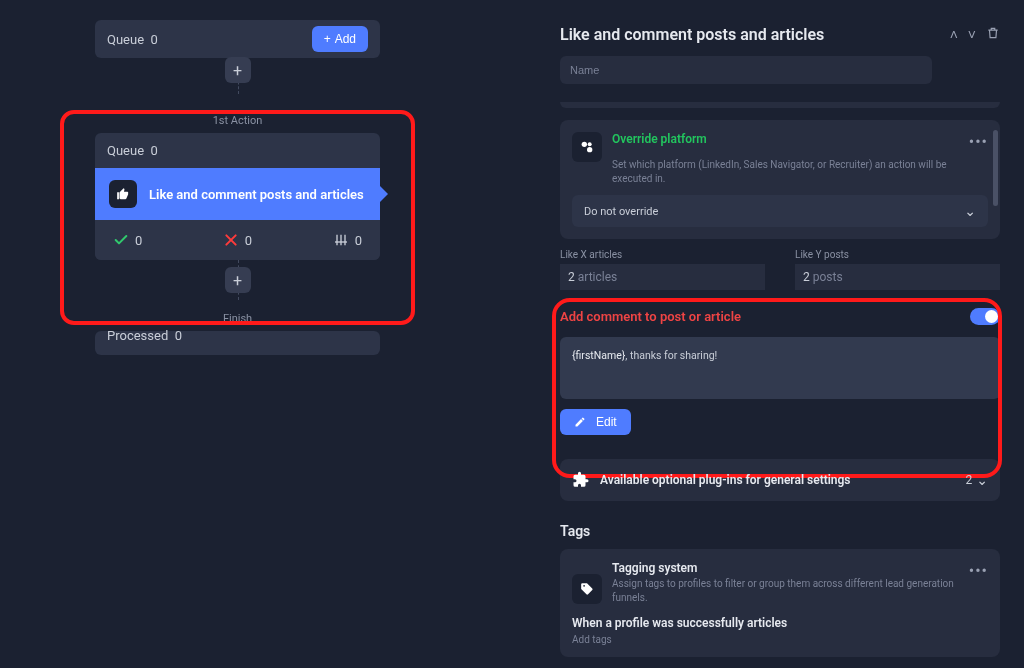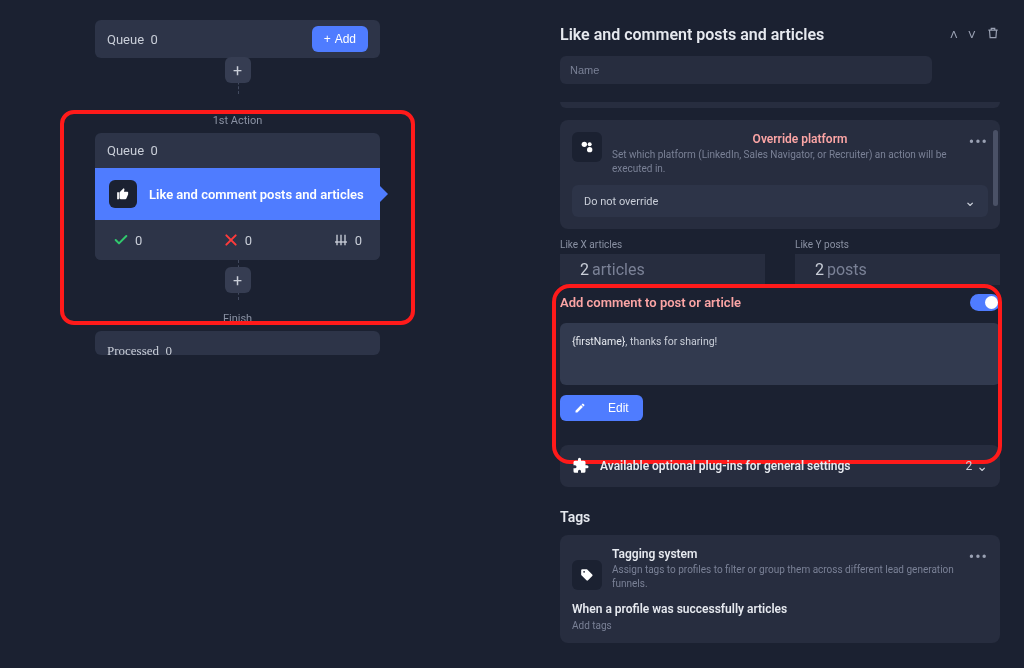--- a/index.html
+++ b/index.html
@@ -136,22 +136,21 @@
     top: 90px;
     width: 355px;
     height: 215px;
     pointer-events: none;
   }
   .processed-card {
     padding: 12px;
     font-size: 13px;
     height: 22px;
     display: flex;
-    align-items: flex-start;
-    font-family: Liberation Serif, serif;
+    align-items: flex-end;
   }
 
   
   .panel {
     position: absolute;
     left: 560px;
     top: 25px;
     width: 440px;
   }
   .panel-header {
@@ -200,21 +199,21 @@
     width: 30px; height: 30px;
     background: #1b2131;
     border-radius: 6px;
     display: flex;
     align-items: center;
     justify-content: center;
     color: #fff;
     flex-shrink: 0;
     font-size: 13px;
   }
-  .override-text h4 { font-size: 12px; color: #fca5a5; font-weight: 600; margin-bottom: 2px; text-align: center; }
+  .override-text h4 { font-size: 12px; color: #22c55e; font-weight: 600; margin-bottom: 12px; }
   .override-text p { font-size: 10px; color: #7a8196; line-height: 1.35; }
   .more-dots {
     position: absolute;
     right: 0; top: 0;
     color: #9aa1b3;
     font-size: 16px;
     cursor: pointer;
     letter-spacing: 1px;
   }
   .select-bar {
@@ -228,29 +227,29 @@
     font-size: 11px;
     color: #c9ced8;
     cursor: pointer;
     gap: 32px;
   }
   .chev { font-size: 14px; }
 
   .two-col {
     display: flex;
     gap: 30px;
-    margin-bottom: 9px;
+    margin-bottom: 18px;
   }
   .two-col > div { flex: 1; }
   .two-col label { font-size: 10px; color: #8a91a3; display: block; margin-bottom: 4px; }
   .mini-input {
     background: #272d3f;
     border-radius: 0;
-    padding: 6px 20px;
-    font-size: 16px;
+    padding: 6px 8px;
+    font-size: 12px;
     color: #c9ced8;
   }
   .mini-input span.dim { color: #7a8196; margin-left: 3px; }
 
   .highlight-right-wrap { position: relative; }
   .highlight-right {
     position: absolute;
     border: 4px solid #ff1a1a;
     border-radius: 18px;
     left: -8px;
@@ -258,21 +257,21 @@
     width: 450px;
     height: 180px;
     pointer-events: none;
   }
   .comment-header {
     display: flex;
     justify-content: space-between;
     align-items: center;
     margin-bottom: 12px;
   }
-  .comment-header h4 { font-size: 13px; color: #fca5a5; font-weight: 600; }
+  .comment-header h4 { font-size: 13px; color: #ef4444; font-weight: 600; }
   .toggle {
     width: 30px; height: 17px;
     background: #4f7cff;
     border-radius: 10px;
     position: relative;
     cursor: pointer;
   }
   .toggle::after {
     content: "";
     position: absolute;
@@ -293,21 +292,21 @@
   .btn-edit {
     margin-top: 10px;
     background: #4f7cff;
     color: #fff;
     border: none;
     border-radius: 6px;
     padding: 6px 14px;
     font-size: 12px;
     display: flex;
     align-items: center;
-    gap: 22px;
+    gap: 10px;
     cursor: pointer;
   }
 
   .plugin-row {
     display: flex;
     align-items: center;
     gap: 10px;
     font-size: 12px;
     color: #e6e9ef;
     font-weight: 600;

